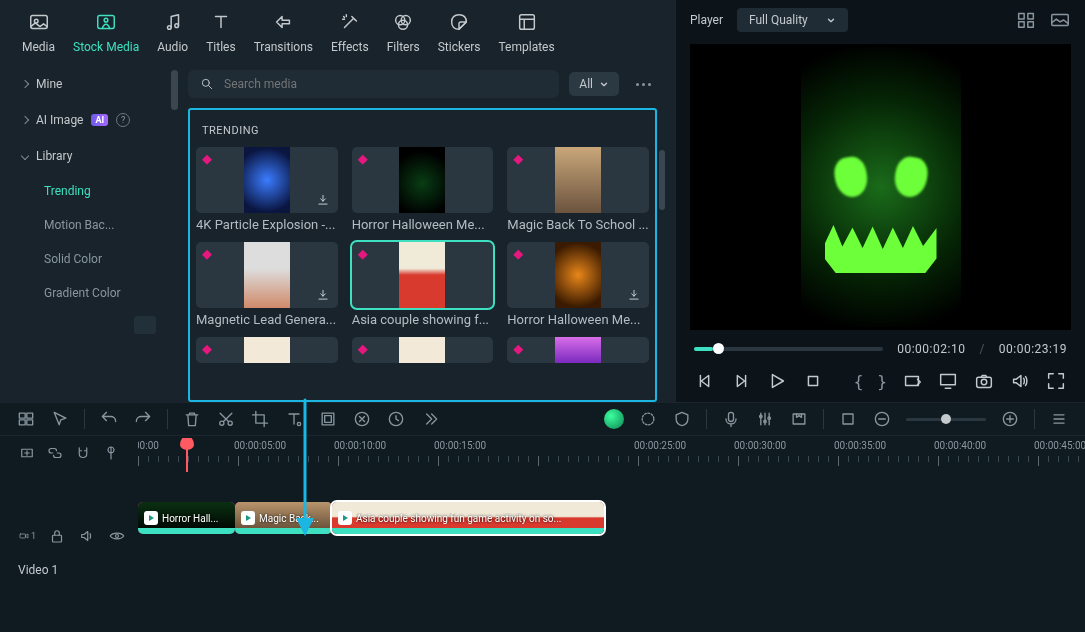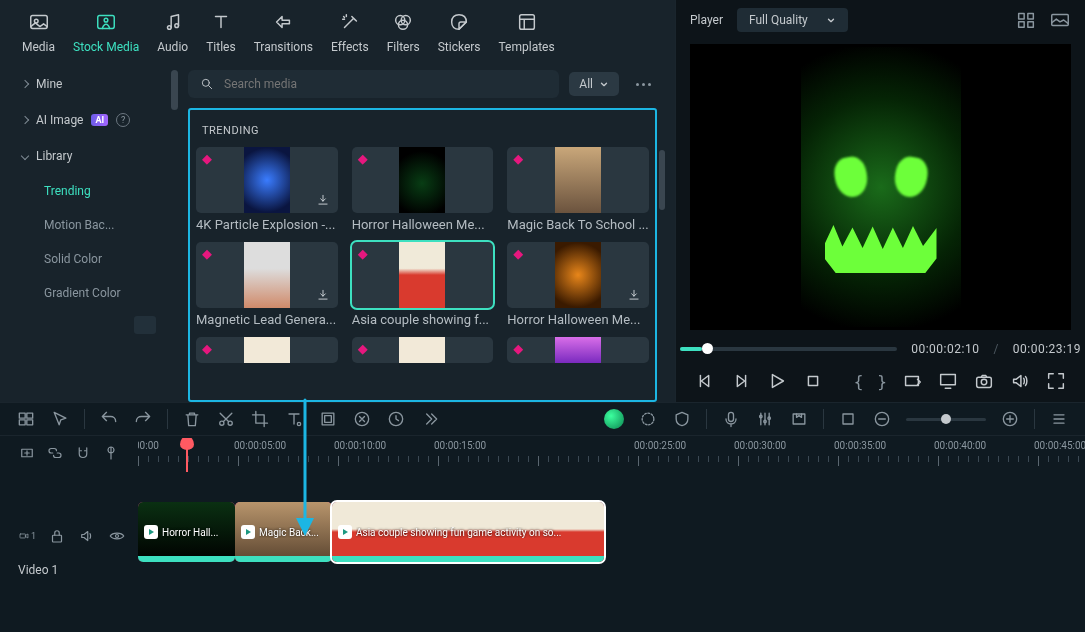--- a/index.html
+++ b/index.html
@@ -70,21 +70,21 @@
 .quality-dd { background: #1f2c35; border-radius: 4px; padding: 5px 12px; display: flex; align-items: center; gap: 18px; cursor: pointer; font-size: 12px; }
 .player-head-right { margin-left: auto; display: flex; gap: 12px; }
 .icon-btn { width: 22px; height: 22px; display: flex; align-items: center; justify-content: center; cursor: pointer; color: #8a969f; }
 .preview { flex: 1; display: flex; align-items: center; justify-content: center; background: #000; margin: 4px 14px; }
 .preview-inner { width: 160px; height: 280px; background: radial-gradient(circle at 50% 50%, #1a6b1a 0%, #052405 55%, #000 90%); position: relative; overflow: hidden; }
 .pumpkin-face { position: absolute; inset: 0; }
 .eye { position: absolute; width: 32px; height: 40px; background: #6dff3a; border-radius: 50% 50% 60% 60%; filter: blur(1px); }
 .eye.l { left: 34px; top: 110px; transform: rotate(-10deg); }
 .eye.r { right: 34px; top: 110px; transform: rotate(10deg); }
 .mouth { position: absolute; left: 24px; right: 24px; top: 178px; height: 48px; background: #6dff3a; clip-path: polygon(0 40%, 8% 0, 16% 45%, 25% 5%, 34% 48%, 43% 3%, 52% 50%, 61% 5%, 70% 48%, 79% 2%, 88% 44%, 100% 6%, 100% 70%, 90% 100%, 10% 100%, 0 70%); filter: blur(0.6px); }
-.progress-row { display: flex; align-items: center; gap: 14px; padding: 8px 4px; }
+.progress-row { display: flex; align-items: center; gap: 14px; padding: 8px 18px; }
 .progress { flex: 1; height: 4px; background: #2a3740; border-radius: 2px; position: relative; }
 .progress .fill { position: absolute; left: 0; top: 0; bottom: 0; width: 10%; background: #3de0c0; border-radius: 2px; }
 .progress .hd { position: absolute; left: 10%; top: -4px; width: 11px; height: 11px; background: #fff; border-radius: 50%; }
 .time { font-size: 12px; letter-spacing: 0.5px; }
 .time.sep { color: #4d5860; }
 .controls-row { display: flex; align-items: center; gap: 14px; padding: 6px 18px 10px; }
 .controls-row .spacer { flex: 1; }
 .ctrl { width: 22px; height: 22px; display: flex; align-items: center; justify-content: center; cursor: pointer; color: #c4c9cd; }
 .curly { font-size: 16px; color: #8a969f; font-family: monospace; }
 
@@ -106,21 +106,21 @@
 .tick-marks { position: absolute; left: 0; right: 0; top: 18px; height: 12px; }
 .tick-marks span { position: absolute; top: 0; width: 1px; height: 6px; background: #3c4a55; }
 .tick-marks span.maj { height: 10px; background: #5a6670; }
 .playhead { position: absolute; top: 0; width: 2px; background: #ff5a62; height: 200px; z-index: 10; }
 .playhead .head { position: absolute; left: -6px; top: -2px; width: 14px; height: 14px; background: #ff5a62; border-radius: 50% 50% 50% 50% / 60% 60% 40% 40%; }
 
 .tracks { flex: 1; display: flex; padding: 0 0 0 18px; position: relative; }
 .track-head { width: 120px; display: flex; flex-direction: column; justify-content: center; gap: 18px; }
 .th-row { display: flex; gap: 12px; align-items: center; }
 .track-lane { flex: 1; position: relative; height: 100%; }
-.clip { position: absolute; top: 30px; height: 60px; border-radius: 5px; overflow: hidden; background: #ec4899; display: flex; align-items: center; padding: 0 6px; gap: 4px; }
+.clip { position: absolute; top: 30px; height: 32px; border-radius: 5px; overflow: hidden; background: #ec4899; display: flex; align-items: center; padding: 0 6px; gap: 4px; }
 .clip.selected { outline: 2px solid #fff; }
 .clip .cl-lbl { font-size: 10px; color: #fff; white-space: nowrap; text-shadow: 0 0 3px #000; z-index: 2; overflow: hidden; }
 .clip .bg { position: absolute; inset: 0; display: flex; }
 .clip .bg span { flex: 1; }
 .clip.c1 .bg span { background: linear-gradient(#0a3012,#000); }
 .clip.c2 .bg span { background: linear-gradient(#b8956c,#5b4530); }
 .clip.c3 .bg span { background: linear-gradient(#f0e9d8 45%,#d93a2e 50%); }
 .clip .bar { position: absolute; left: 0; right: 0; bottom: 0; height: 6px; background: #3de0c0; }
 .clip .play-icn { width: 14px; height: 14px; background: #fff; border-radius: 3px; display: flex; align-items: center; justify-content: center; z-index: 2; flex-shrink: 0; }
 .clip .play-icn::after { content: ""; border-left: 5px solid #1c9880; border-top: 3px solid transparent; border-bottom: 3px solid transparent; }

